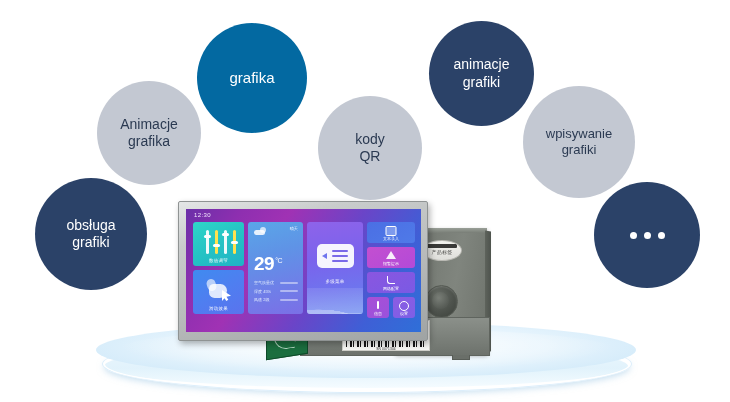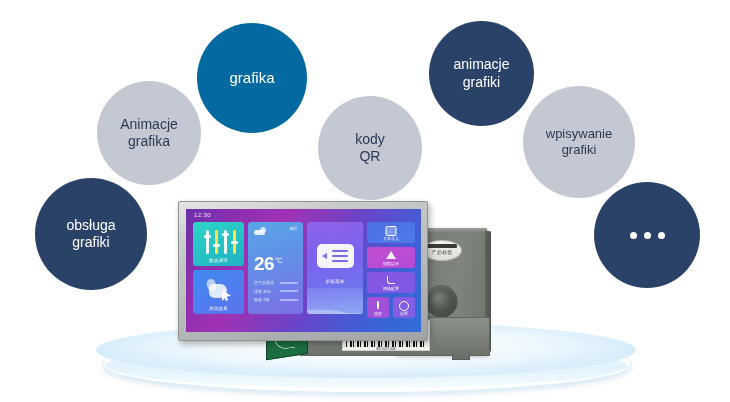--- a/index.html
+++ b/index.html
@@ -594,21 +594,21 @@
             </div>
           </div>
 
           <div class="col colB">
             <div class="tile tile-weather">
               <div class="wx-ico">
                   <i></i>
                   <b></b>
                 </div>
               <div class="wx-city">晴天</div>
-              <div class="wx-temp"><span>26</span><span class="wx-unit">°C</span></div>
+              <div class="wx-temp"><span>29</span><span class="wx-unit">°C</span></div>
               <div class="wx-rows">
                 <div class="wx-row">
                     <span>空气质量优</span>
                     <span class="bar"></span>
                   </div>
                 <div class="wx-row">
                     <span>湿度 45%</span>
                     <span class="bar"></span>
                   </div>
                 <div class="wx-row">

